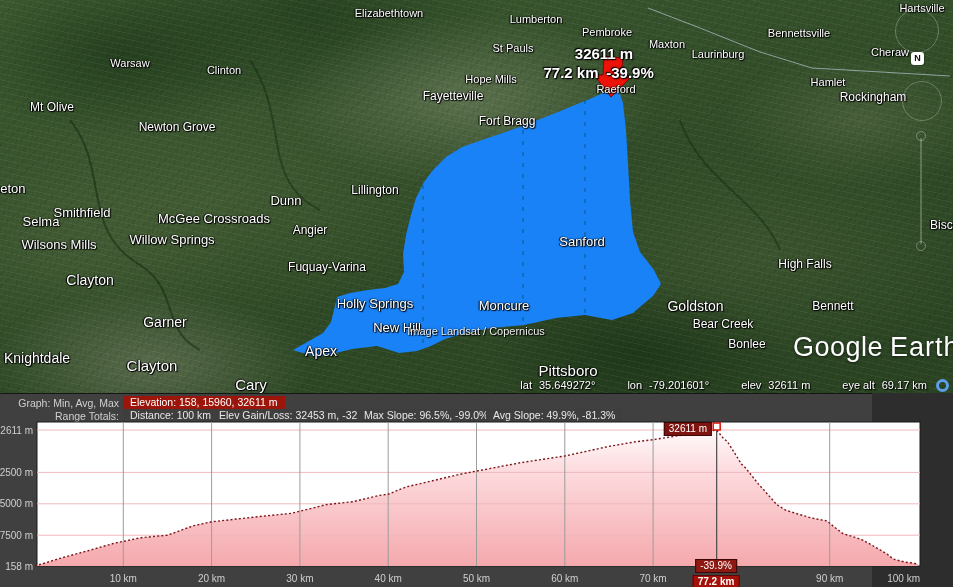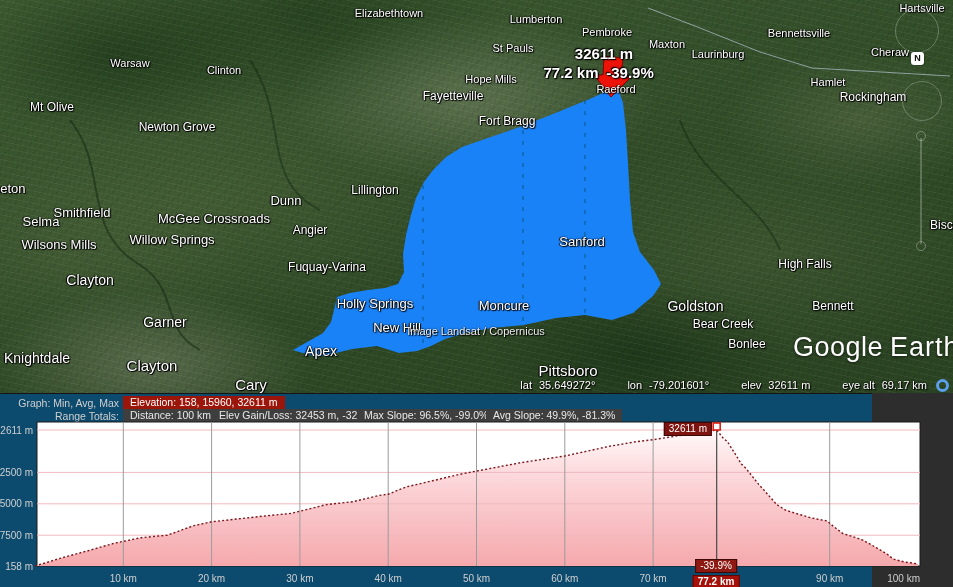--- a/index.html
+++ b/index.html
@@ -70,21 +70,21 @@
     text-align:center; box-shadow:0 0 2px rgba(0,0,0,.6);
   }
   .zoom-slider { position:absolute; left:920px; top:138px; width:2px; height:106px;
     background:rgba(255,255,255,.22); }
   .zoom-knob { position:absolute; width:10px; height:10px; border:1px solid rgba(255,255,255,.30);
     border-radius:50%; left:916px; }
   .zoom-knob.top { top:131px; } .zoom-knob.bot { top:241px; }
   
   .panel {
     position:absolute; left:0; top:393px; width:872px; height:194px;
-    background:#0c4a6e; border-top:1px solid #151515; font-size:10.5px; color:#d6d6d6;
+    background:#404040; border-top:1px solid #151515; font-size:10.5px; color:#d6d6d6;
   }
   .hdr-lbl { position:absolute; left:0; width:119px; text-align:right; color:#cfcfcf; }
   .hdr-row1 { top:3px; } .hdr-row2 { top:16px; }
   .hdr-box { position:absolute; padding:0 7px 1px 7px; white-space:nowrap; color:#e8e8e8; }
   .box-red  { left:123px; top:2px;  background:#9b150a; color:#fff; }
   .box-dist { left:123px; top:15px; background:#3e3e3e; }
   .box-gain { left:212px; top:15px; background:#3e3e3e; }
   .box-max  { left:357px; top:15px; background:#3e3e3e; }
   .box-avg  { left:466px; top:15px; background:#3e3e3e;margin-left:20px; }
   .chart-wrap { position:absolute; left:0; top:0; width:953px; height:194px; }

